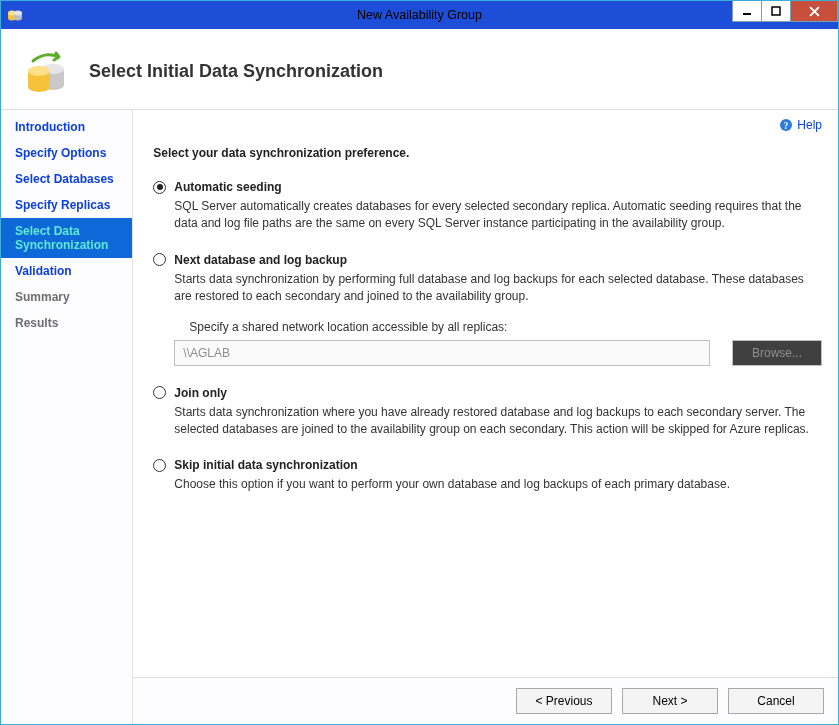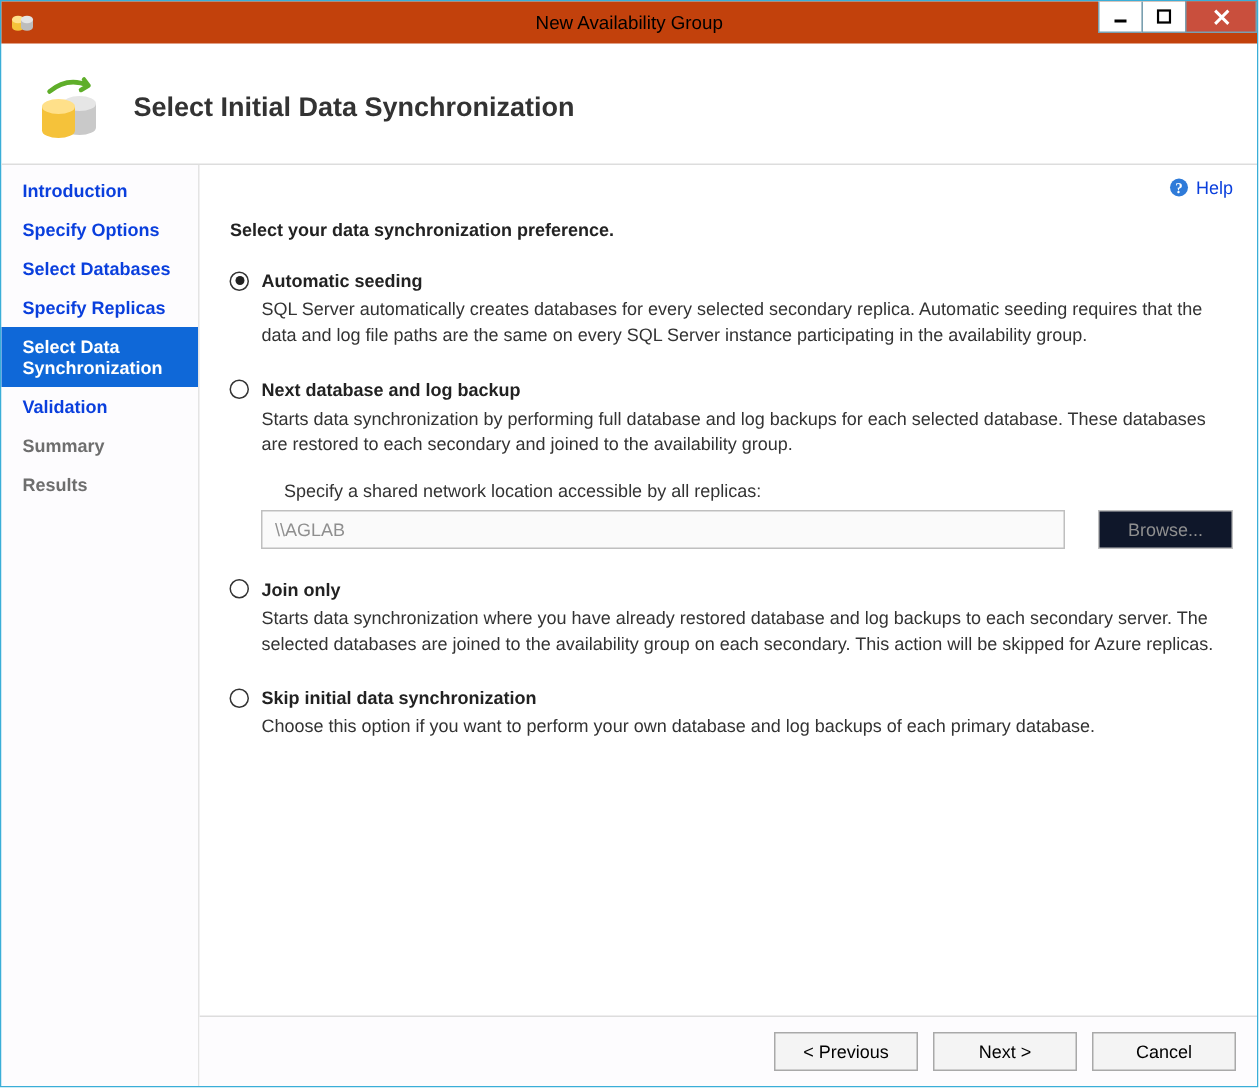--- a/index.html
+++ b/index.html
@@ -1,51 +1,51 @@
 <!DOCTYPE html>
 <html><head>
 <meta charset="utf-8">
 <style>
   * { box-sizing: border-box; }
   html, body { margin: 0; padding: 0; font-family: "Segoe UI", Tahoma, sans-serif; font-size: 12px; background: #fff; }
   .window { width: 839px; height: 725px; border: 1px solid #3aaed8; display: flex; flex-direction: column; background: #fff; position: relative; }
-  .titlebar { height: 28px; background: #c2410c; display: flex; align-items: center; position: relative; color: #000; }
+  .titlebar { height: 28px; background: #1d4ed8; display: flex; align-items: center; position: relative; color: #000; }
   .title-icon { width: 16px; height: 16px; margin: 0 6px; display: inline-flex; align-items: center; justify-content: center; }
   .title-text { position: absolute; left: 50%; transform: translateX(-50%); font-size: 12.5px; color: #000; }
   .win-controls { position: absolute; right: 0; top: 0; display: flex; height: 21px; }
   .win-btn { width: 30px; height: 21px; border: 1px solid #7aa0b0; border-top: none; background: #fff; display: flex; align-items: center; justify-content: center; cursor: pointer; margin-left: -1px; }
   .win-btn.close { background: #c94f3d; color: #fff; width: 48px; }
   .win-btn svg { display: block; }
 
   .header { display: flex; align-items: center; padding: 18px 22px 14px 22px; border-bottom: 1px solid #ddd; background: #fff; }
   .header-icon { width: 48px; height: 48px; margin-right: 18px; }
   .header-title { font-size: 18px; font-weight: 600; color: #333; }
 
   .body { flex: 1 1 auto; display: flex; min-height: 0; }
   .sidebar { width: 248px; border-right: 1px solid #e4e4e4; background: #fdfcfe; padding-top: 4px; }
   .side-item { padding: 6px 14px; color: #0a3fdd; cursor: pointer; font-size: 12px; font-weight: bold; }
-  .side-item.selected { background: #0f68d8; color: #ffffff; }
+  .side-item.selected { background: #0f68d8; color: #5eead4; }
   .side-item.disabled { color: #6e6e6e; cursor: default; }
 
   .main { flex: 1 1 auto; display: flex; flex-direction: column; min-width: 0; }
   .main-top { flex: 1 1 auto; padding: 8px 16px 8px 20px; overflow: auto; }
   .help-row { display: flex; justify-content: flex-end; align-items: center; gap: 4px; margin-bottom: 14px; color: #0a3fdd; cursor: pointer; }
   .help-row .qicon { width: 14px; height: 14px; display: inline-flex; align-items: center; justify-content: center; }
   .instr { font-weight: 600; margin-bottom: 20px; color: #222; }
 
   .opt { margin-bottom: 20px; }
   .opt-head { display: flex; align-items: center; gap: 8px; margin-bottom: 4px; }
   .radio { width: 13px; height: 13px; border: 1px solid #333; border-radius: 50%; display: inline-flex; align-items: center; justify-content: center; background: #fff; flex-shrink: 0; }
   .radio.checked::after { content: ""; width: 6px; height: 6px; background: #222; border-radius: 50%; display: block; }
   .opt-title { font-weight: 600; color: #222; }
   .opt-desc { margin-left: 21px; color: #333; line-height: 1.45; }
   .sub-label { margin: 14px 0 6px 36px; color: #333; }
   .path-row { display: flex; gap: 22px; margin-left: 21px; align-items: center; }
   .path-input { flex: 1 1 auto; height: 26px; border: 1px solid #bfbfbf; background: #fafafa; color: #8f8f8f; padding: 0 8px; font-size: 12px; }
-  .browse-btn { width: 90px; height: 26px; border: 1px solid #bfbfbf; background: #0f172a; color: #8f8f8f; cursor: default; font-size: 12px; }
+  .browse-btn { width: 90px; height: 26px; border: 1px solid #bfbfbf; background: #404040; color: #8f8f8f; cursor: default; font-size: 12px; }
 
   .footer { border-top: 1px solid #ddd; padding: 10px 14px; display: flex; justify-content: flex-end; gap: 10px; background: #fdfcfe; }
   .nav-btn { min-width: 96px; height: 26px; border: 1px solid #a9a9a9; background: #f4f4f4; cursor: pointer; font-size: 12px; padding: 0 14px; }
 </style>
 </head>
 <body>
 
 <div class="window">
 
   <div class="titlebar">

